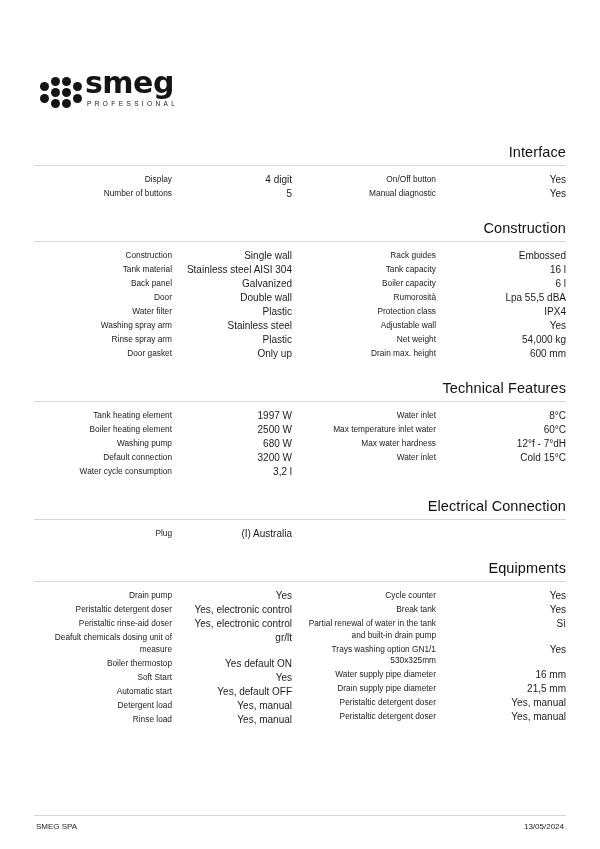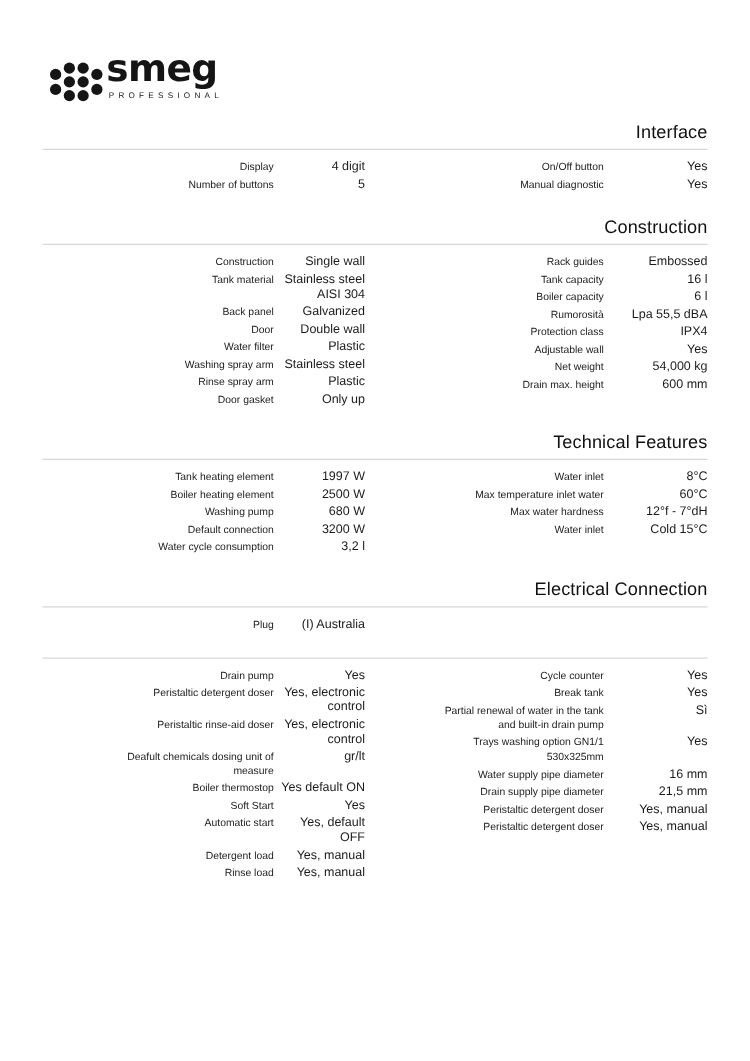--- a/index.html
+++ b/index.html
@@ -20,22 +20,23 @@
     left: 0; top: 0;
     width: 600px;
     height: 849px;
     box-sizing: border-box;
     padding: 22px 34px 0 34px;
   }
   
   .logo-area {
     height: 58px;
     display: flex;
-    align-items: flex-end;
+    align-items: flex-start;
     padding-left: 6px;
+    margin-top: 46px;
   }
   .logo {
     display: flex;
     align-items: flex-end;
   }
   .logo-dots {
     position: relative;
     width: 42px;
     height: 30px;
     margin-right: 3px;
@@ -110,21 +111,20 @@
     display: flex;
     align-items: flex-start;
     margin-bottom: 2.5px;
   }
   .row .k {
     width: 136px;
     flex: 0 0 136px;
     font-size: 8.3px;
     line-height: 11.5px;
     color: #1b1b1b;
-    margin-left: 47px;
   }
   .row .v {
     font-size: 10px;
     line-height: 11.5px;
     color: #1b1b1b;
     flex: 1 1 auto;
   }
   .col.right .row .k {
     width: 132px;
     flex: 0 0 132px;
@@ -332,20 +332,21 @@
         <div class="row">
           <div class="k">Plug</div>
           <div class="v">(I) Australia</div>
         </div>
       </div>
       <div class="col right"></div>
     </div>
   </div>
 
   <div class="section">
+    <h2 class="section-title">Equipments</h2>
     <div class="section-rule"></div>
     <div class="cols">
       <div class="col left">
         <div class="row">
           <div class="k">Drain pump</div>
           <div class="v">Yes</div>
         </div>
         <div class="row">
           <div class="k">Peristaltic detergent doser</div>
           <div class="v">Yes, electronic control</div>
@@ -409,14 +410,21 @@
           <div class="v">Yes, manual</div>
         </div>
         <div class="row">
           <div class="k">Peristaltic detergent doser</div>
           <div class="v">Yes, manual</div>
         </div>
       </div>
     </div>
   </div>
 
+  <div class="footer">
+    <div class="footer-rule"></div>
+    <div class="footer-inner">
+      <div>SMEG SPA</div>
+      <div>13/05/2024</div>
+    </div>
+  </div>
 
 </div>
 
 </body></html>

